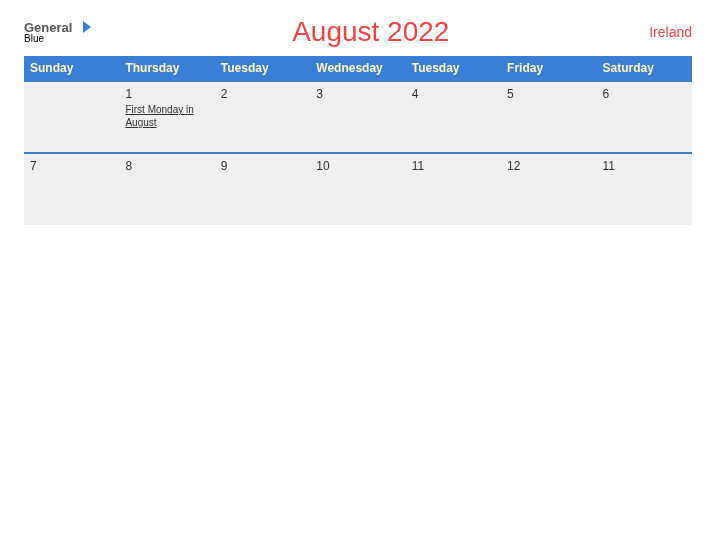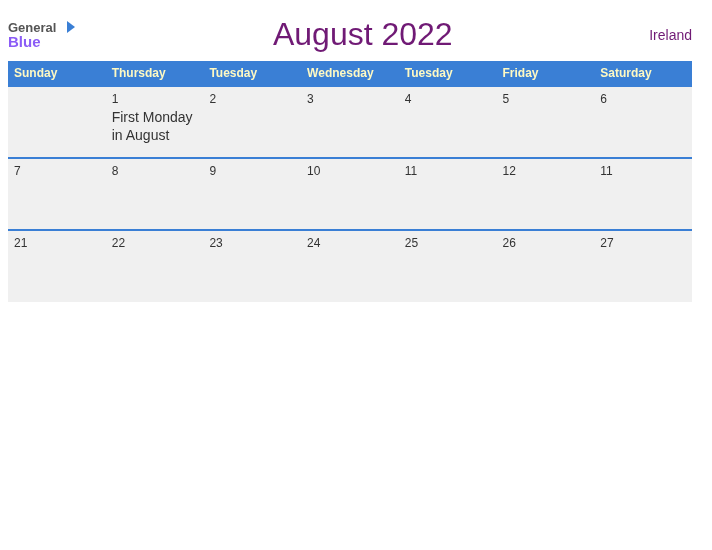--- a/index.html
+++ b/index.html
@@ -7,55 +7,55 @@
       width: 712px;
       height: 550px;
       background: #fff;
       font-family: Arial, sans-serif;
       overflow: hidden;
     }
     .page {
       width: 712px;
       height: 550px;
       background: #fff;
-      padding: 16px 20px 16px 8px;
+      padding: 16px 20px 16px 24px;
     }
     .header {
       display: flex;
       align-items: center;
       justify-content: space-between;
       margin-bottom: 8px;
     }
     .logo-text-general {
       font-size: 13px;
       font-weight: bold;
       color: #555;
       line-height: 1;
     }
     .logo-text-blue {
-      font-size: 15px;
-      font-weight: bold;
-      color: #8b5cf6;
+      font-size: 10px;
+      font-weight: normal;
+      color: #000000;
       line-height: 1;
     }
     .logo-flag {
       width: 18px;
       height: 14px;
       margin-left: 2px;
     }
     .month-title {
-      font-size: 32px;
+      font-size: 28px;
       font-weight: normal;
-      color: #701a75;
+      color: #ef4444;
       text-align: center;
       flex: 1;
     }
     .country {
       font-size: 14px;
-      color: #701a75;
+      color: #ef4444;
       font-weight: normal;
     }
     .calendar {
       width: 100%;
       border-collapse: collapse;
     }
     .calendar thead tr th {
       background-color: #3a7fd5;
       color: #fef9c3;
       font-size: 12px;
@@ -77,24 +77,25 @@
       width: calc(100% / 7);
       border: none;
     }
     .day-number {
       font-size: 12px;
       color: #333;
       display: block;
       margin-bottom: 2px;
     }
     .event-text {
-      font-size: 14px;
+      font-size: 10px;
       color: #333;
       display: block;
       line-height: 1.3;
+      text-decoration: underline;
     }
     .logo-wrapper {
       display: flex;
       flex-direction: column;
       align-items: flex-start;
     }
     .logo-line1 {
       display: flex;
       align-items: center;
     }
@@ -168,38 +169,15 @@
           <td>
             <span class="day-number">11</span>
           </td>
           <td>
             <span class="day-number">12</span>
           </td>
           <td>
             <span class="day-number">11</span>
           </td>
         </tr>
-        <tr>
-          <td>
-            <span class="day-number">21</span>
-          </td>
-          <td>
-            <span class="day-number">22</span>
-          </td>
-          <td>
-            <span class="day-number">23</span>
-          </td>
-          <td>
-            <span class="day-number">24</span>
-          </td>
-          <td>
-            <span class="day-number">25</span>
-          </td>
-          <td>
-            <span class="day-number">26</span>
-          </td>
-          <td>
-            <span class="day-number">27</span>
-          </td>
-        </tr>
       </tbody>
   </table>
 </div>
 
 </body></html>

